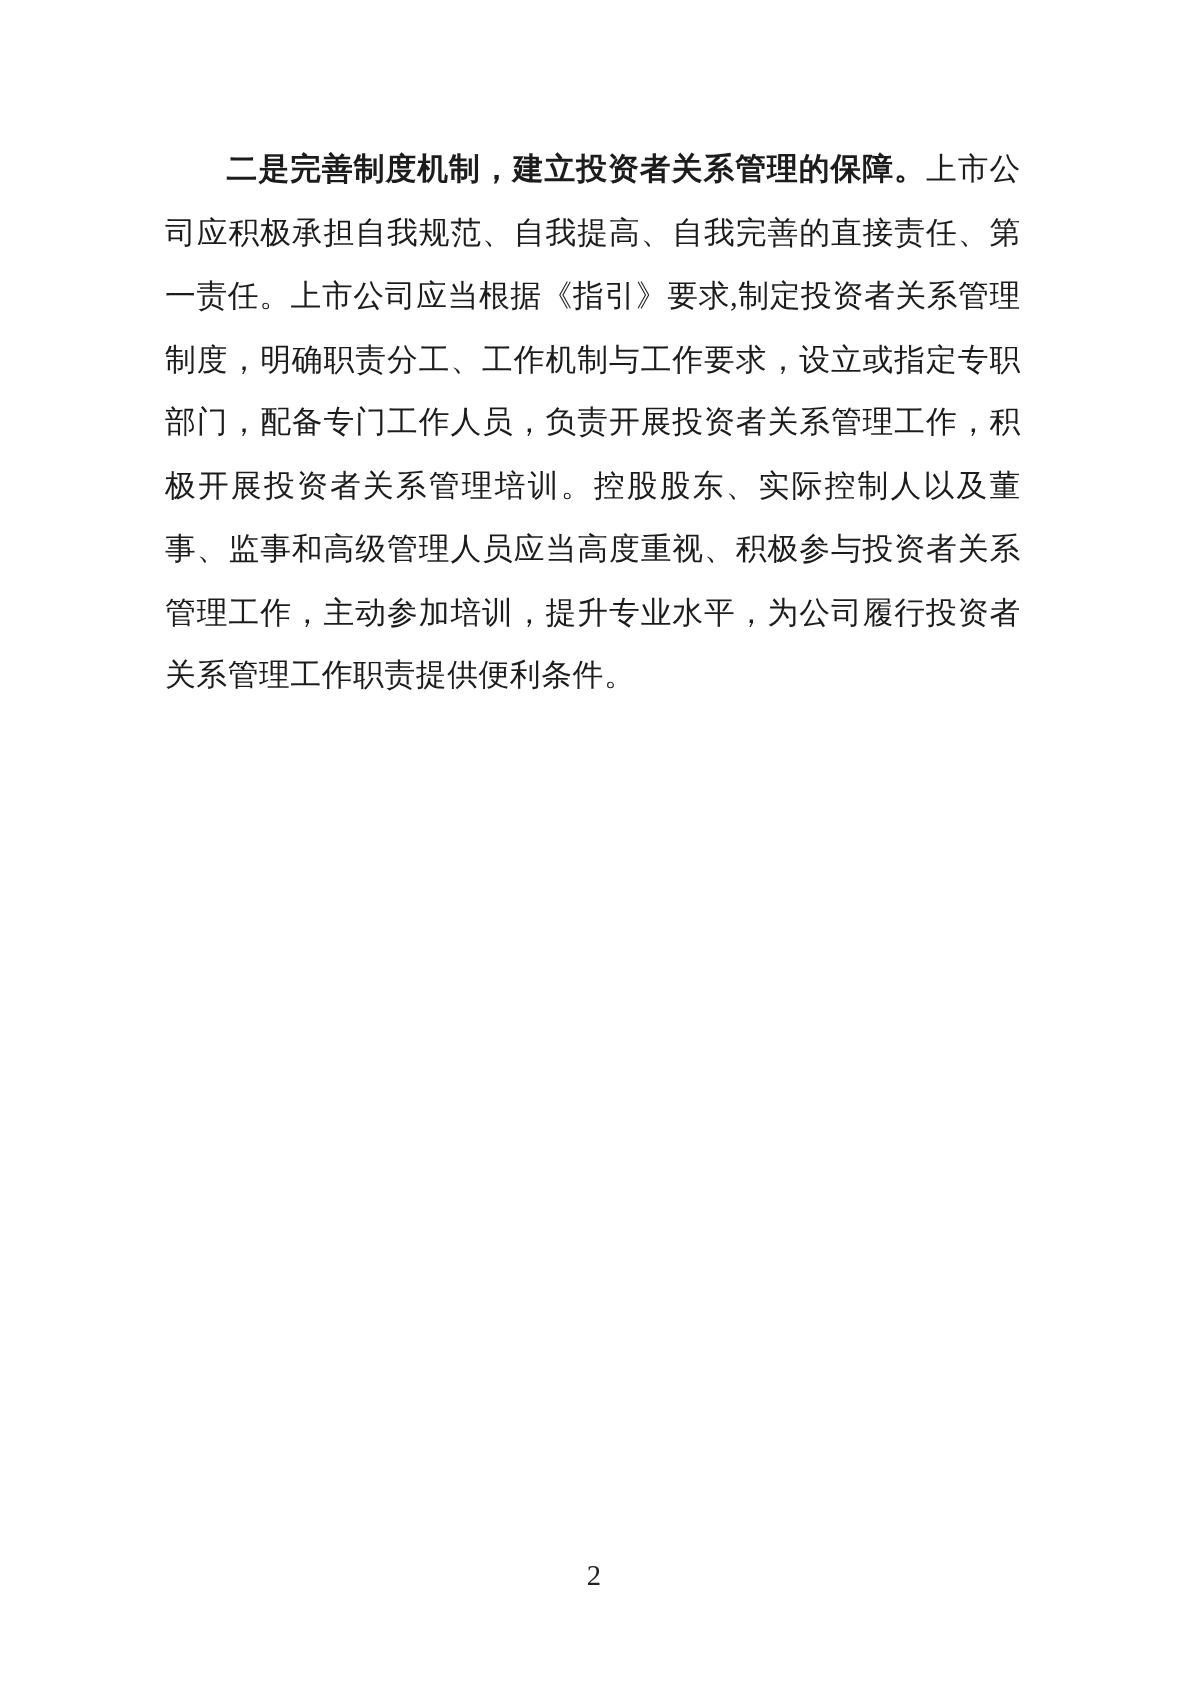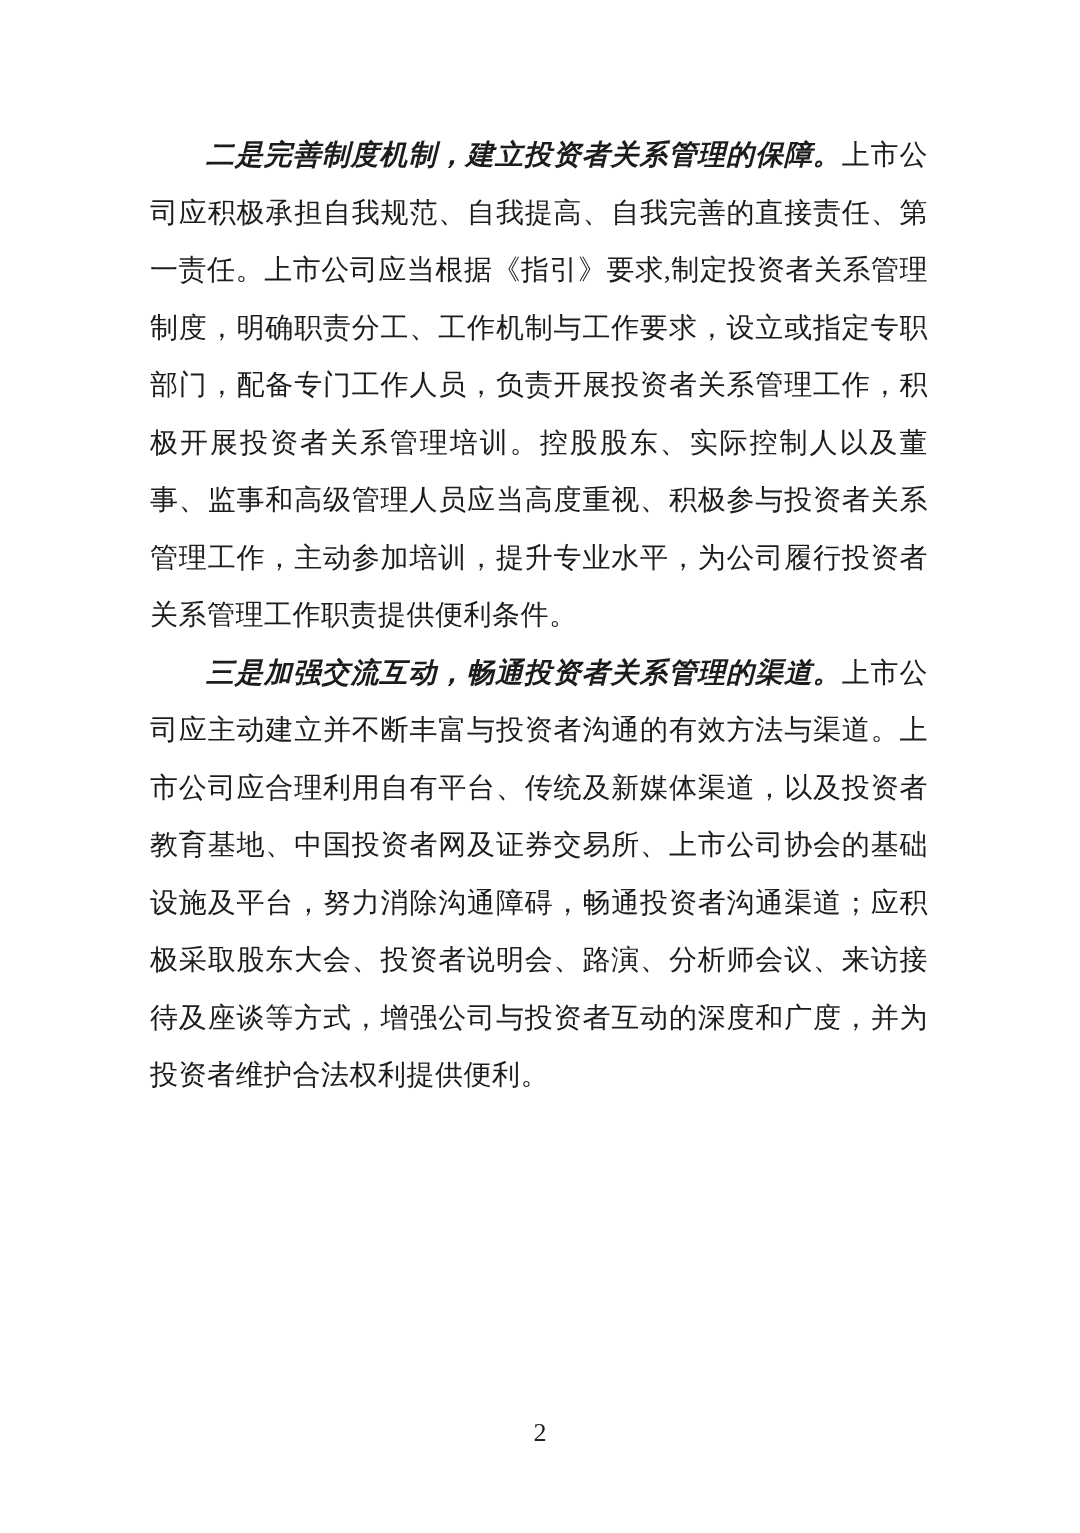--- a/index.html
+++ b/index.html
@@ -29,21 +29,20 @@
     line-height: 57.5px;
     text-align: justify;
     text-justify: inter-ideograph;
     letter-spacing: 0.5px;
   }
   .text-block p.indent {
     text-indent: 2em;
   }
   .text-block span.bold {
     font-weight: 700;
-    font-style: italic;
   }
   .footer {
     position: absolute;
     top: 1418px;
     left: 0;
     width: 1080px;
     text-align: center;
   }
   .footer .page-num {
     font-size: 26px;
@@ -51,18 +50,17 @@
     color: #222222;
     font-family: "Liberation Serif", "DejaVu Serif", serif;
   }
 </style>
 </head>
 <body>
 
 <div class="page">
   <div class="text-block" id="body-container">
       <p class="indent"><span class="bold">二是完善制度机制，建立投资者关系管理的保障。</span><span>上市公司应积极承担自我规范、自我提高、自我完善的直接责任、第一责任。上市公司应当根据《指引》要求,制定投资者关系管理制度，明确职责分工、工作机制与工作要求，设立或指定专职部门，配备专门工作人员，负责开展投资者关系管理工作，积极开展投资者关系管理培训。控股股东、实际控制人以及董事、监事和高级管理人员应当高度重视、积极参与投资者关系管理工作，主动参加培训，提升专业水平，为公司履行投资者关系管理工作职责提供便利条件。</span></p>
-      <p class="indent"><span class="bold">三是加强交流互动，畅通投资者关系管理的渠道。</span><span>上市公司应主动建立并不断丰富与投资者沟通的有效方法与渠道。上市公司应合理利用自有平台、传统及新媒体渠道，以及投资者教育基地、中国投资者网及证券交易所、上市公司协会的基础设施及平台，努力消除沟通障碍，畅通投资者沟通渠道；应积极采取股东大会、投资者说明会、路演、分析师会议、来访接待及座谈等方式，增强公司与投资者互动的深度和广度，并为投资者维护合法权利提供便利。</span></p>
     </div>
   <div class="footer">
     <span class="page-num">2</span>
   </div>
 </div>
 
 </body></html>

